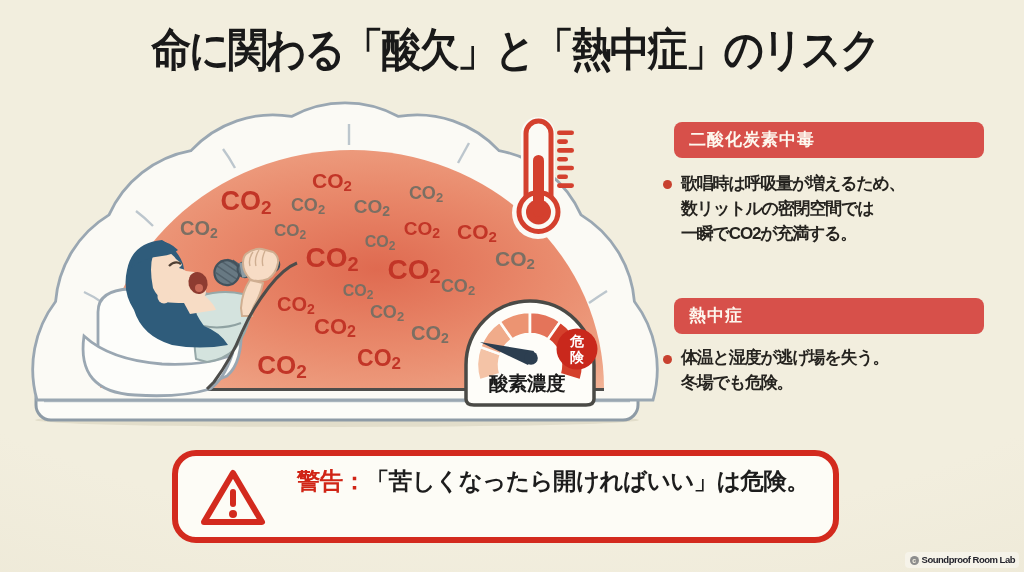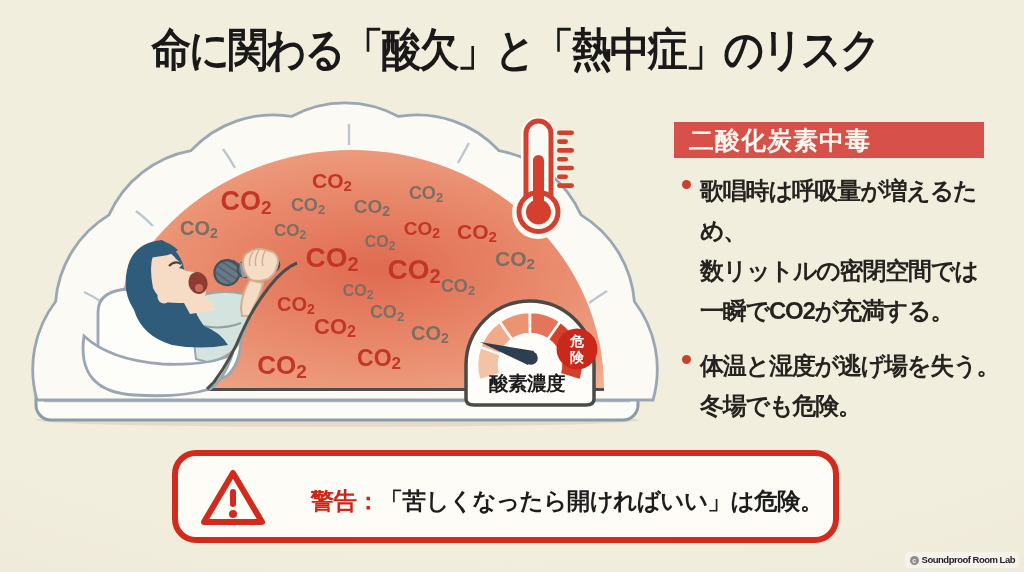--- a/index.html
+++ b/index.html
@@ -1,24 +1,24 @@
 <!DOCTYPE html>
 <html lang="ja"><head><meta charset="utf-8">
 <style>
 html,body{margin:0;padding:0;}
 body{width:1024px;height:572px;overflow:hidden;background:#f1eddd;font-family:"Liberation Sans",sans-serif;}
 #stage{position:relative;width:1024px;height:572px;background:radial-gradient(ellipse 120% 100% at 50% 35%, #f2eede 58%, #ebe6d3 100%);}
 #title{position:absolute;left:3px;top:19px;width:1024px;text-align:center;font-size:40px;font-weight:900;color:#191919;letter-spacing:-2.1px;transform:scaleY(1.13);transform-origin:50% 0;}
 #art{position:absolute;left:0;top:0;}
-.bar{position:absolute;left:674px;width:310px;height:36px;background:#d7504a;border-radius:0;color:#fdf8ef;font-weight:800;font-size:25px;line-height:36px;padding-left:15px;letter-spacing:1px;box-sizing:border-box;}
-.blist{position:absolute;left:676px;width:330px;color:#25231f;font-weight:800;font-size:24px;line-height:40px;letter-spacing:-1.2px;}
+.bar{position:absolute;left:674px;width:310px;height:36px;background:#d7504a;border-radius:8px;color:#fdf8ef;font-weight:800;font-size:17px;line-height:36px;padding-left:15px;letter-spacing:1px;box-sizing:border-box;}
+.blist{position:absolute;left:657px;width:330px;color:#25231f;font-weight:800;font-size:17px;line-height:25px;letter-spacing:-1.2px;}
 .blist .row{position:relative;padding-left:24px;}
 .blist .row::before{content:"";position:absolute;left:6px;top:9px;width:9px;height:9px;border-radius:50%;background:#c8412f;}
 #warn{position:absolute;left:172px;top:450px;width:667px;height:93px;box-sizing:border-box;background:#fdfcf6;border:6.5px solid #d32a1e;border-radius:24px;}
-#warntxt{position:absolute;left:105px;top:9px;width:540px;text-align:right;font-size:23.5px;font-weight:800;color:#1d1d1d;line-height:33px;letter-spacing:-0.5px;margin-top:20px;}
+#warntxt{position:absolute;left:105px;top:9px;width:540px;text-align:center;font-size:23.5px;font-weight:800;color:#1d1d1d;line-height:33px;letter-spacing:-0.5px;}
 #warntxt .red{color:#d02415;}
 #foot{position:absolute;right:5px;top:552px;font-size:9.5px;font-weight:700;color:#23232c;letter-spacing:-0.5px;background:rgba(255,255,255,0.4);padding:2px 4px 3px 5px;border-radius:4px;}
 #foot .cc{display:inline-block;width:9px;height:9px;border-radius:50%;background:#8d8d8d;color:#f4f0e2;font-size:7px;line-height:9px;text-align:center;vertical-align:0px;margin-right:3px;font-weight:700;letter-spacing:0;}
 </style></head>
 <body>
 <div id="stage">
 <div id="title">命に関わる「酸欠」と「熱中症」のリスク</div>
 
 <svg id="art" width="1024" height="572" viewBox="0 0 1024 572">
 <defs>
@@ -151,21 +151,22 @@
 <path d="M480,342 L534,351 L528,365 Z" fill="#2c3e50"></path>
 <circle cx="531" cy="358" r="6.8" fill="#2c3e50"></circle>
 <text x="527" y="389.5" font-size="19.5" font-weight="800" fill="#1c1c1c" text-anchor="middle" letter-spacing="-0.5">酸素濃度</text>
 </g>
 </svg>
 
 <div class="bar" style="top:122px;">二酸化炭素中毒</div>
 <div class="blist" style="top:171px;">
 <div class="row">歌唱時は呼吸量が増えるため、<br>数リットルの密閉空間では<br>一瞬でCO2が充満する。</div>
 </div>
-<div class="blist" style="top:346px;">
+<div class="bar" style="top:298px;">熱中症</div>
+<div class="blist" style="top:346px;font-family:Liberation Mono, monospace;">
 <div class="row">体温と湿度が逃げ場を失う。<br>冬場でも危険。</div>
 </div>
 
 <div id="warn">
 <svg width="70" height="64" viewBox="0 0 70 64" style="position:absolute;left:20px;top:11px;">
 <path d="M35,6 L64,55 L6,55 Z" fill="none" stroke="#d32a1e" stroke-width="6" stroke-linejoin="round"></path>
 <rect x="32" y="22" width="6" height="18" rx="3" fill="#d32a1e"></rect>
 <circle cx="35" cy="47" r="4" fill="#d32a1e"></circle>
 </svg>
 <div id="warntxt"><span class="red">警告：</span>「苦しくなったら開ければいい」は危険。<br></div>

